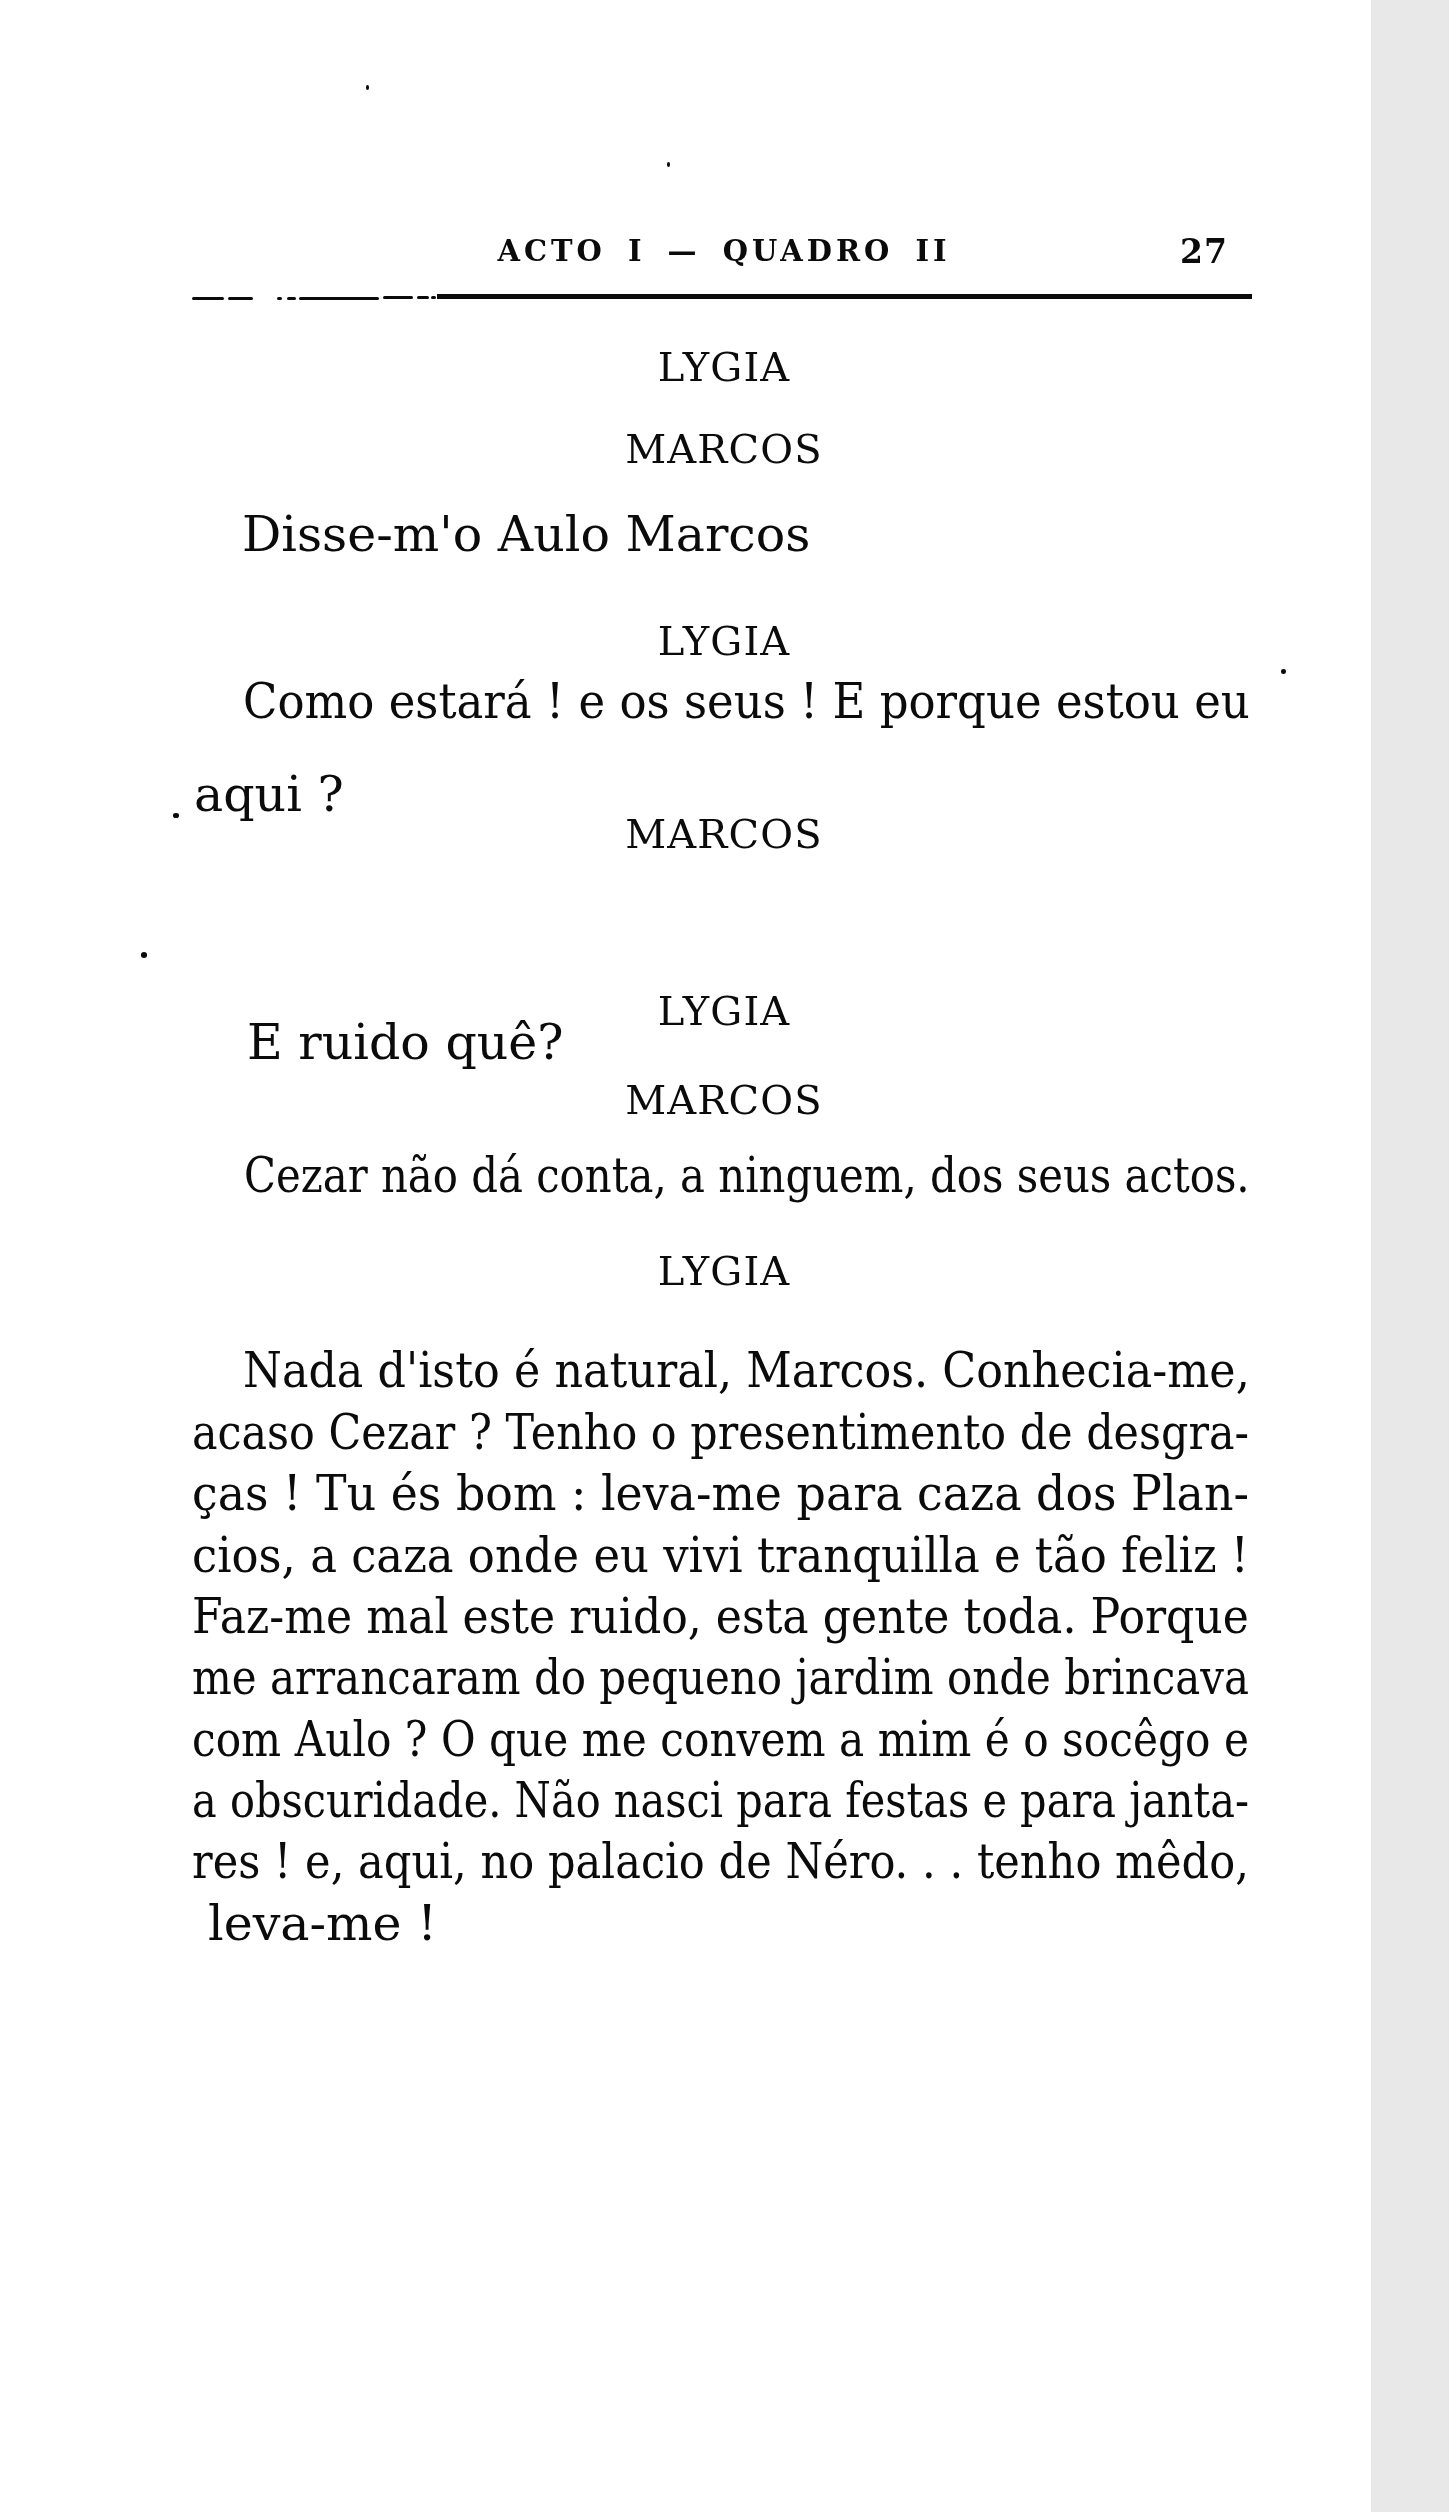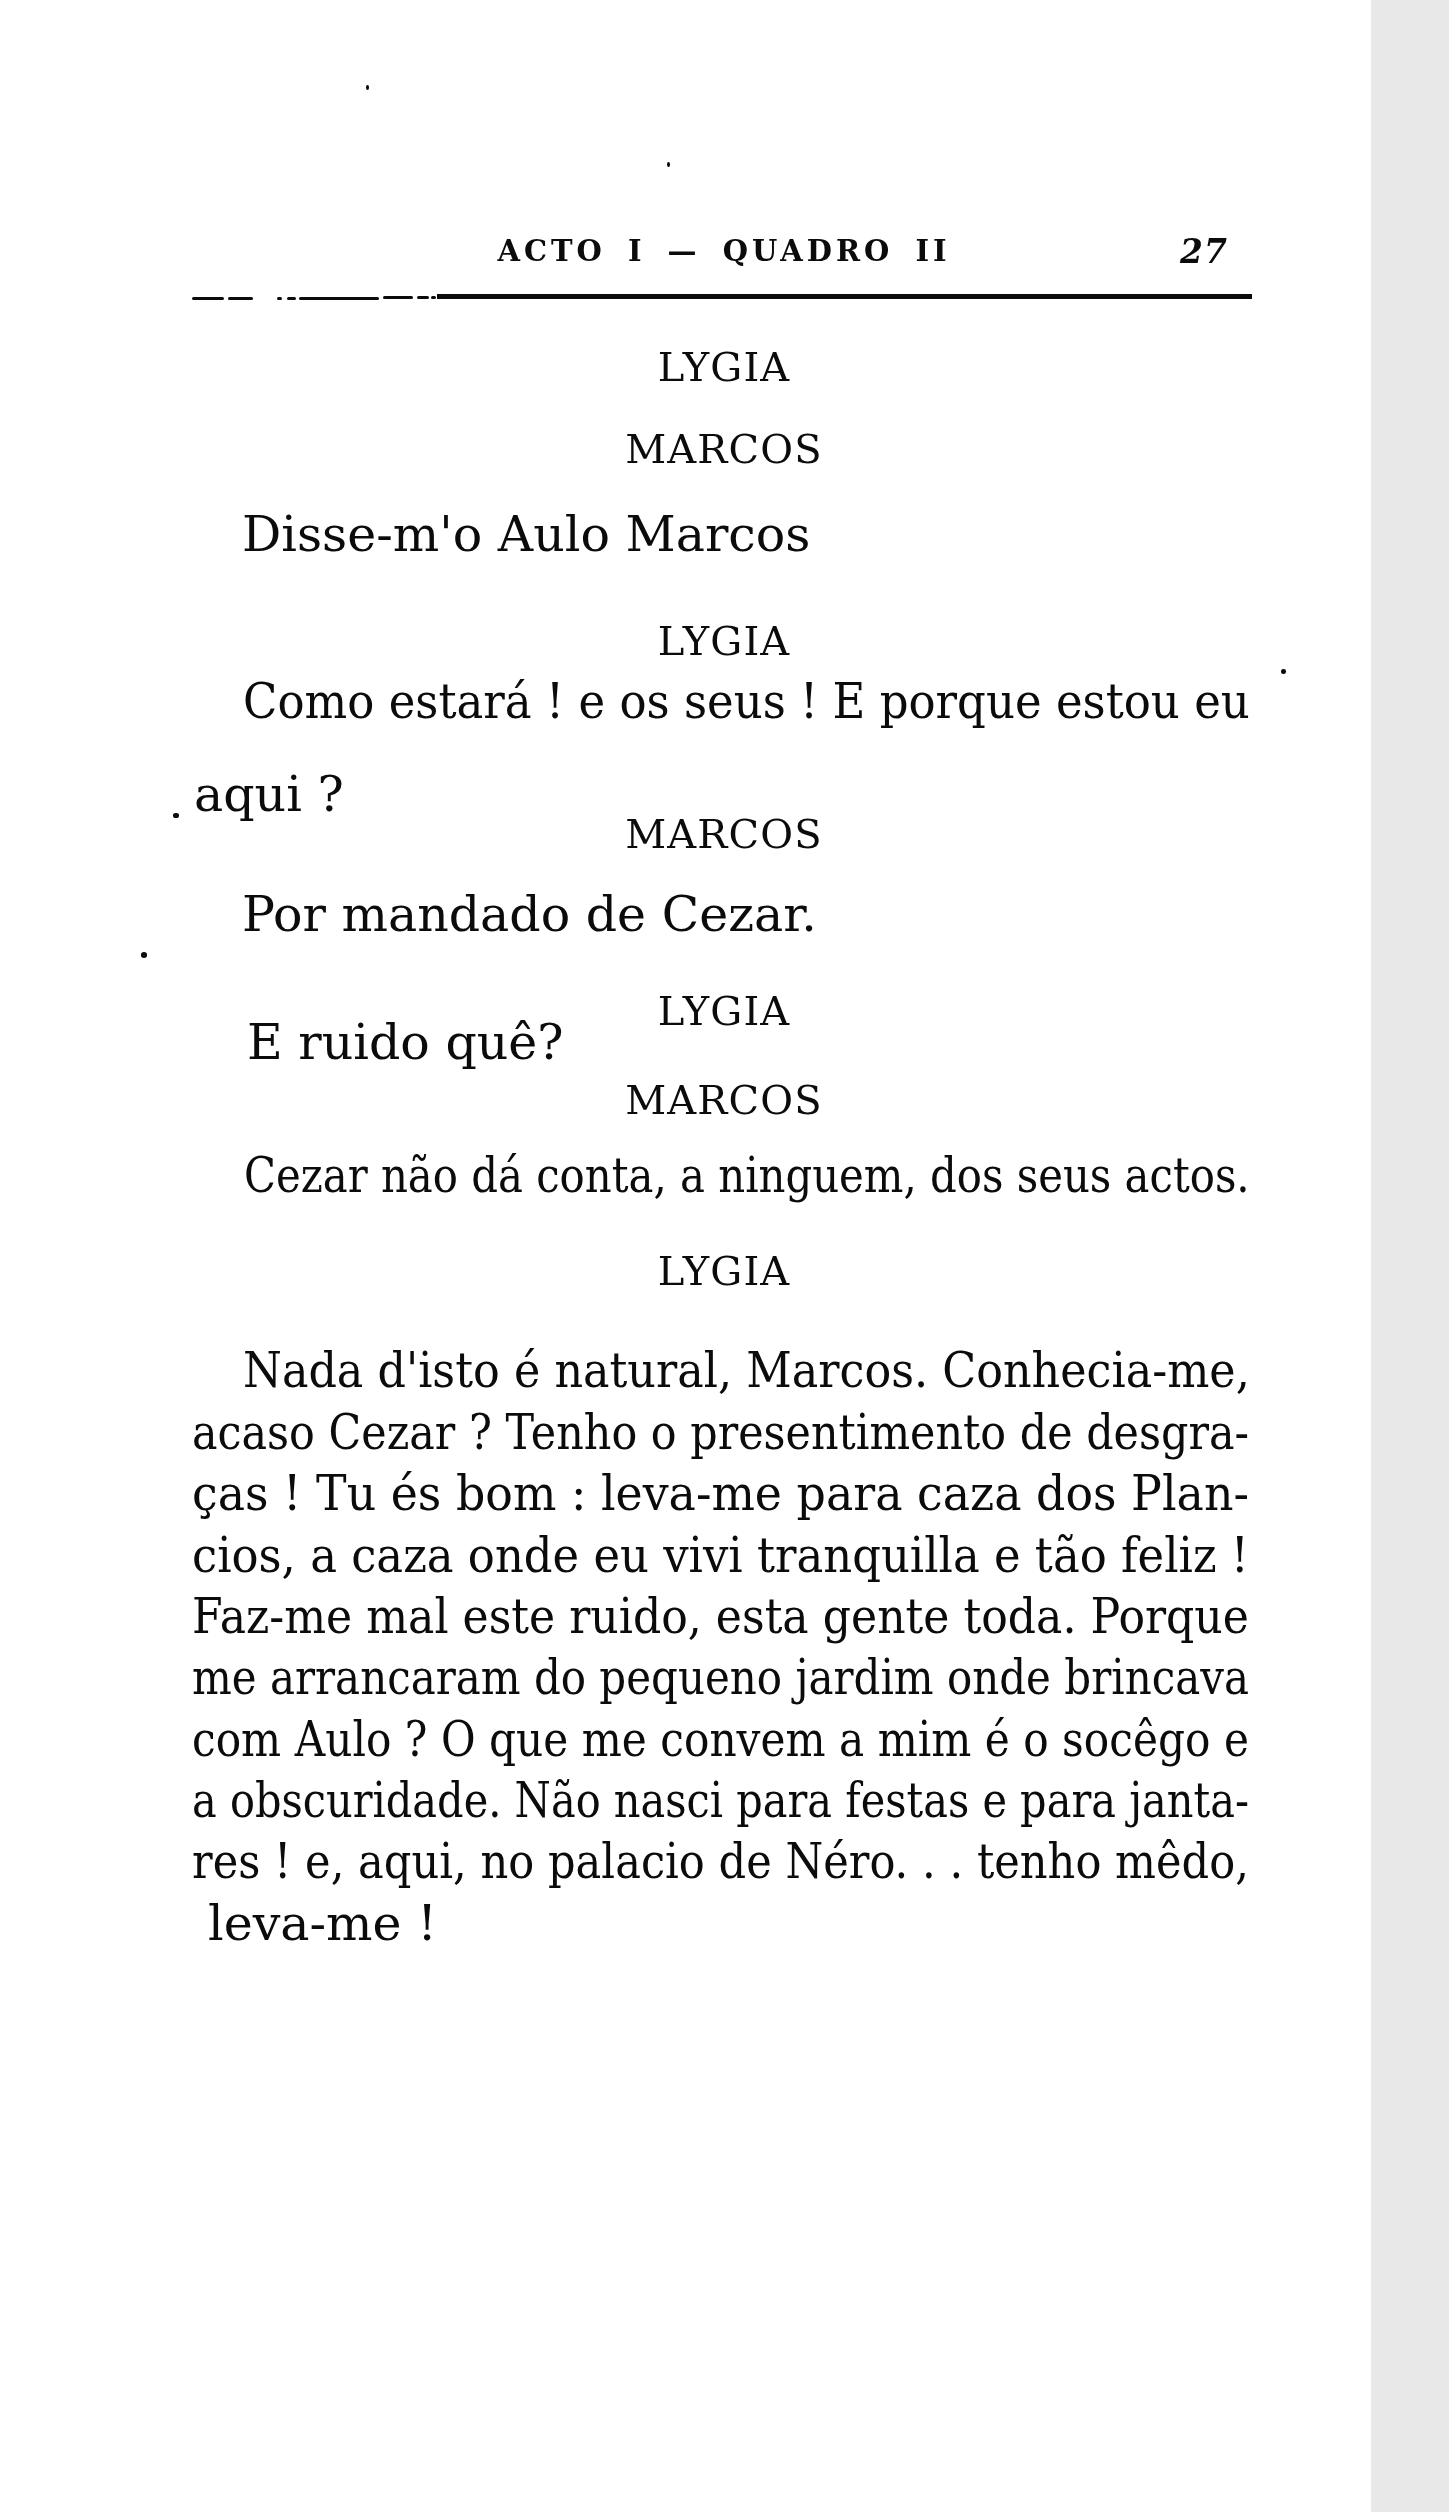--- a/index.html
+++ b/index.html
@@ -22,21 +22,20 @@
     letter-spacing:4px;
     word-spacing:8px;
     white-space:nowrap;
   }
   .page-number{
     position:absolute;
     left:1180px; top:232px;
     font-size:33px;
     font-weight:bold;
     letter-spacing:1.1px;
-    font-style:italic;
   }
   
   .rule-seg{position:absolute;background:#0b0b0b;border-radius:1.7px;}
   
   .speck{position:absolute;background:#0b0b0b;border-radius:50%;}
   
   .speaker{
     position:absolute;
     left:192px; width:1064px;
     text-align:center;
@@ -84,21 +83,20 @@
   <div class="speaker" style="top:349px;">LYGIA</div>
 
   <div class="speaker" style="top:431px;">MARCOS</div>
   <div class="line" style="left:242px;top:504px;">Disse-m'o Aulo Marcos</div>
 
   <div class="speaker" style="top:623px;">LYGIA</div>
   <div class="line" style="left: 243px; top: 671px; transform: scaleX(0.918839);">Como estará !  e os seus !  E  porque  estou  eu</div>
   <div class="line" style="left:194px;top:732px;margin-top:32px;">aqui ?</div>
 
   <div class="speaker" style="top:816px;">MARCOS</div>
-  <div class="line" style="left:242px;top:884px;">Por mandado de Cezar.</div>
 
   <div class="speaker" style="top:993px;">LYGIA</div>
   <div class="line" style="left:247px;top:1012px;">E ruido quê?</div>
 
   <div class="speaker" style="top:1082px;">MARCOS</div>
   <div class="line" style="left: 244px; top: 1145px; transform: scaleX(0.853121);">Cezar não dá conta,  a ninguem,  dos seus actos.</div>
 
   <div class="speaker" style="top:1253px;">LYGIA</div>
   <div class="line" style="left: 243px; top: 1340px; transform: scaleX(0.907172);">Nada d'isto é natural, Marcos.  Conhecia-me,</div>
   <div class="line" style="left: 192px; top: 1402px; transform: scaleX(0.874749);">acaso Cezar ?  Tenho o presentimento  de desgra-</div>

